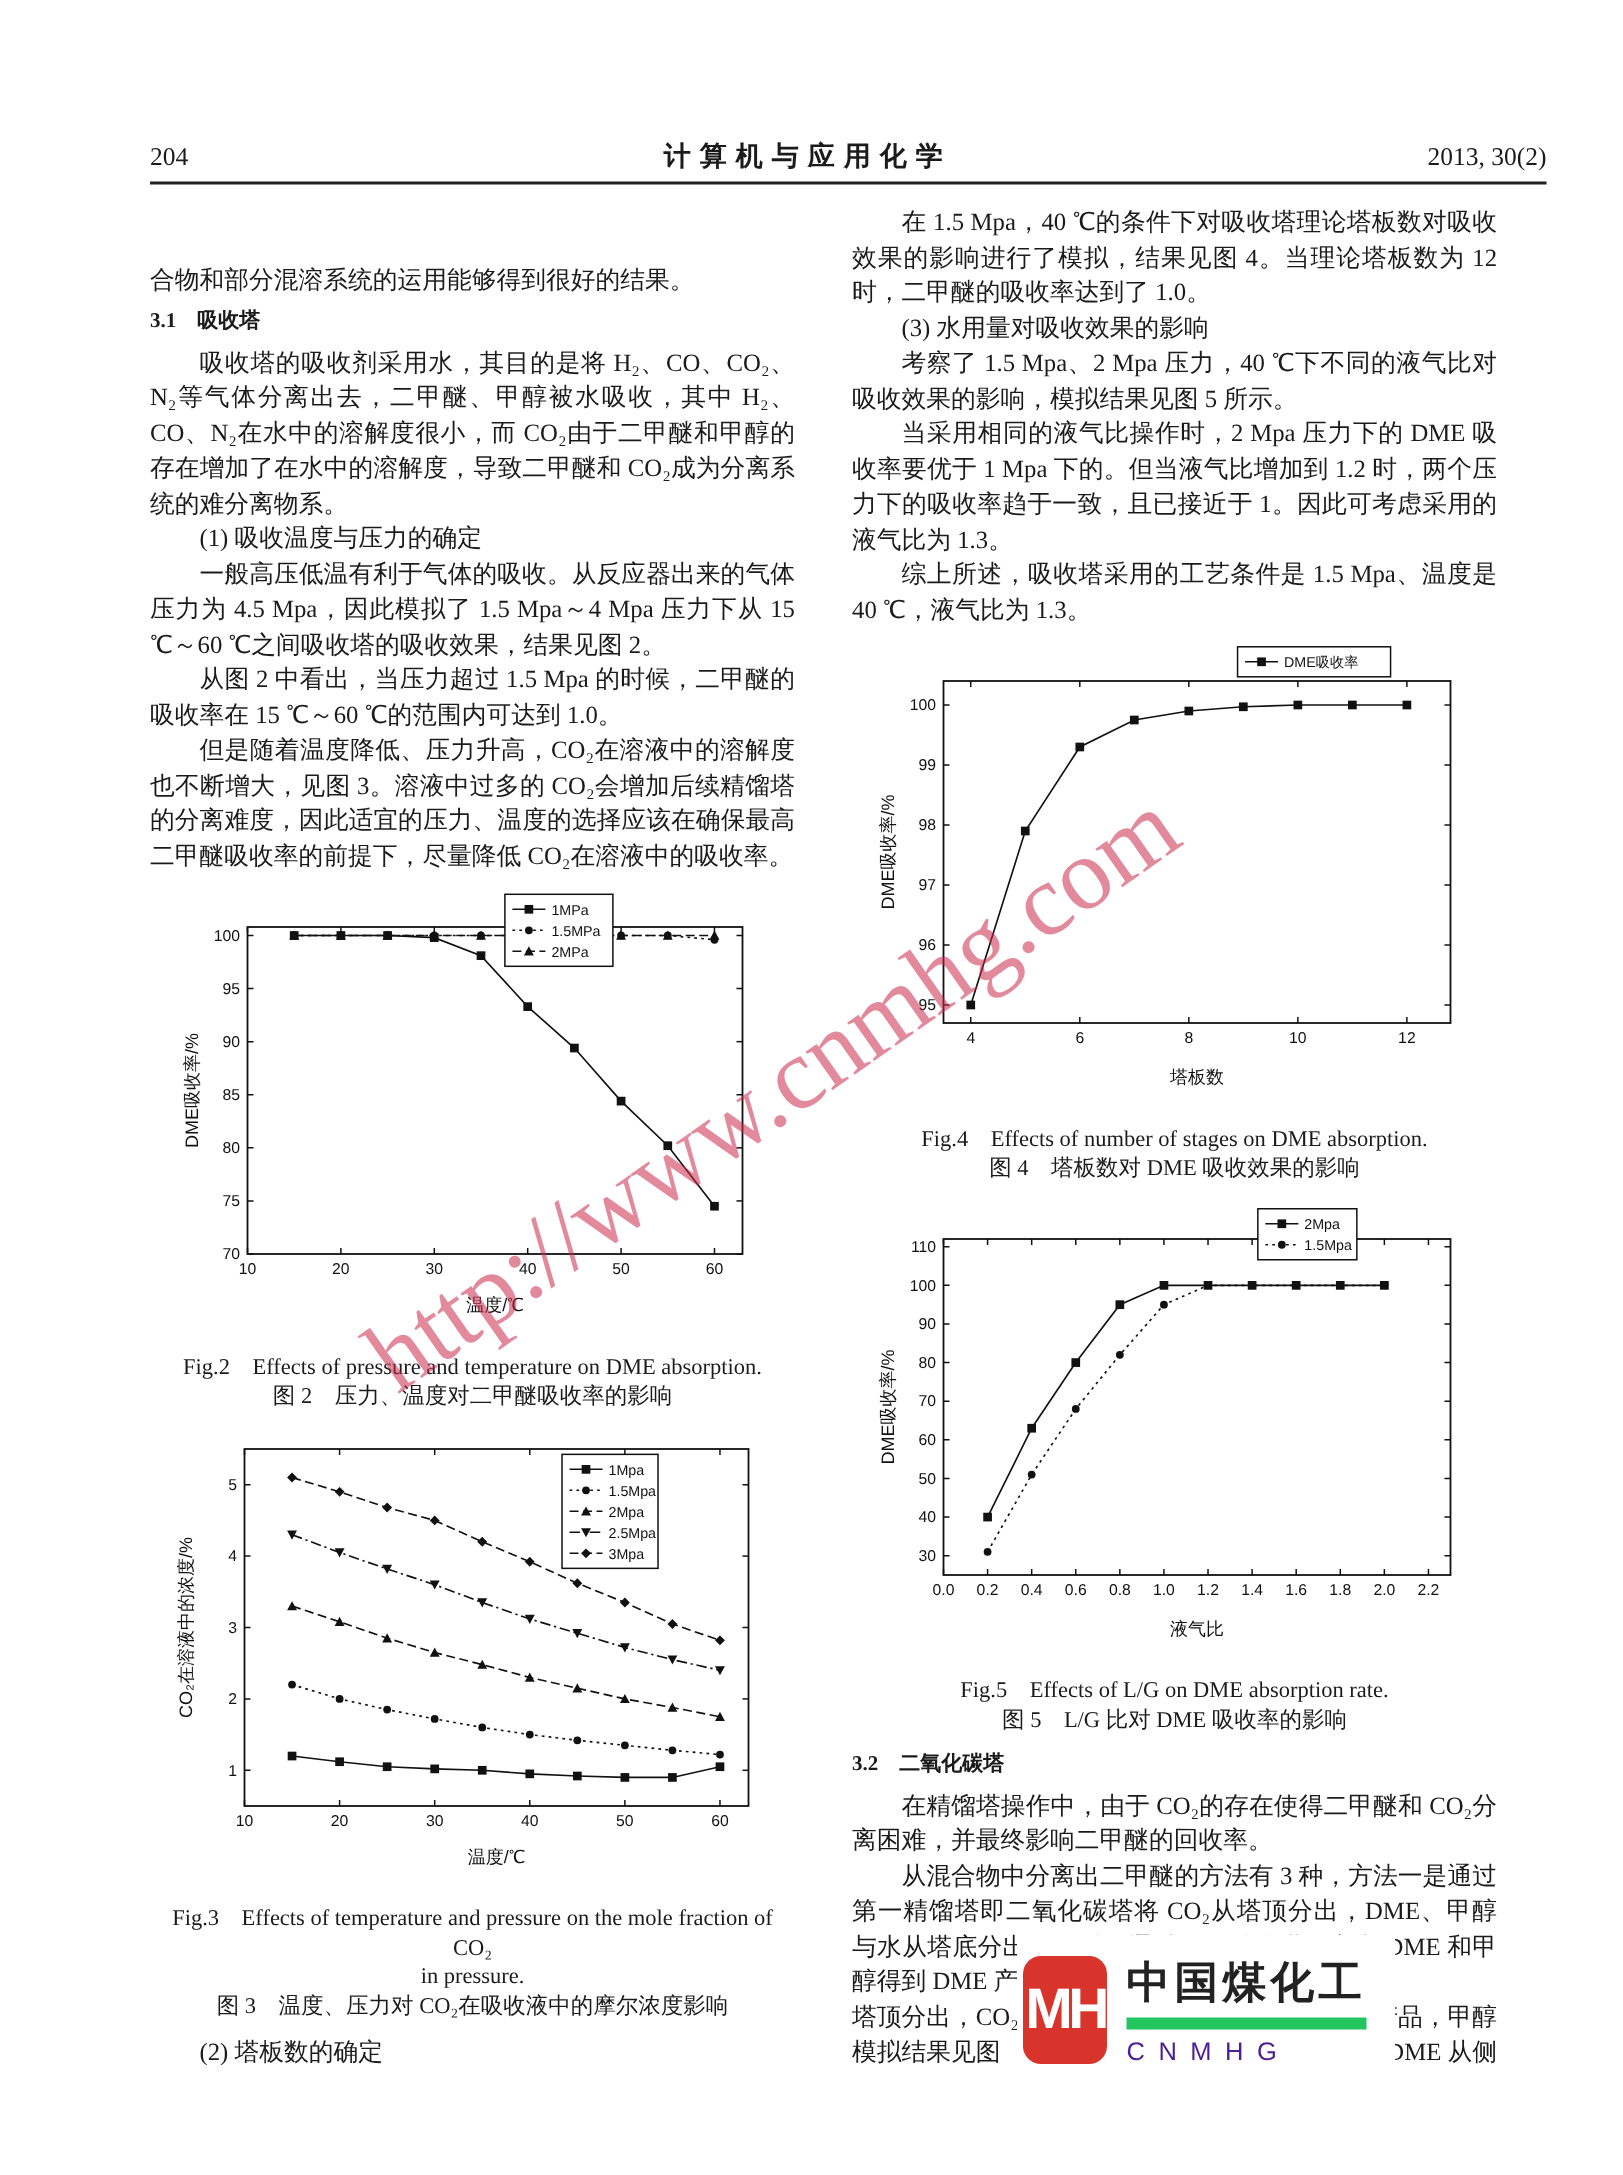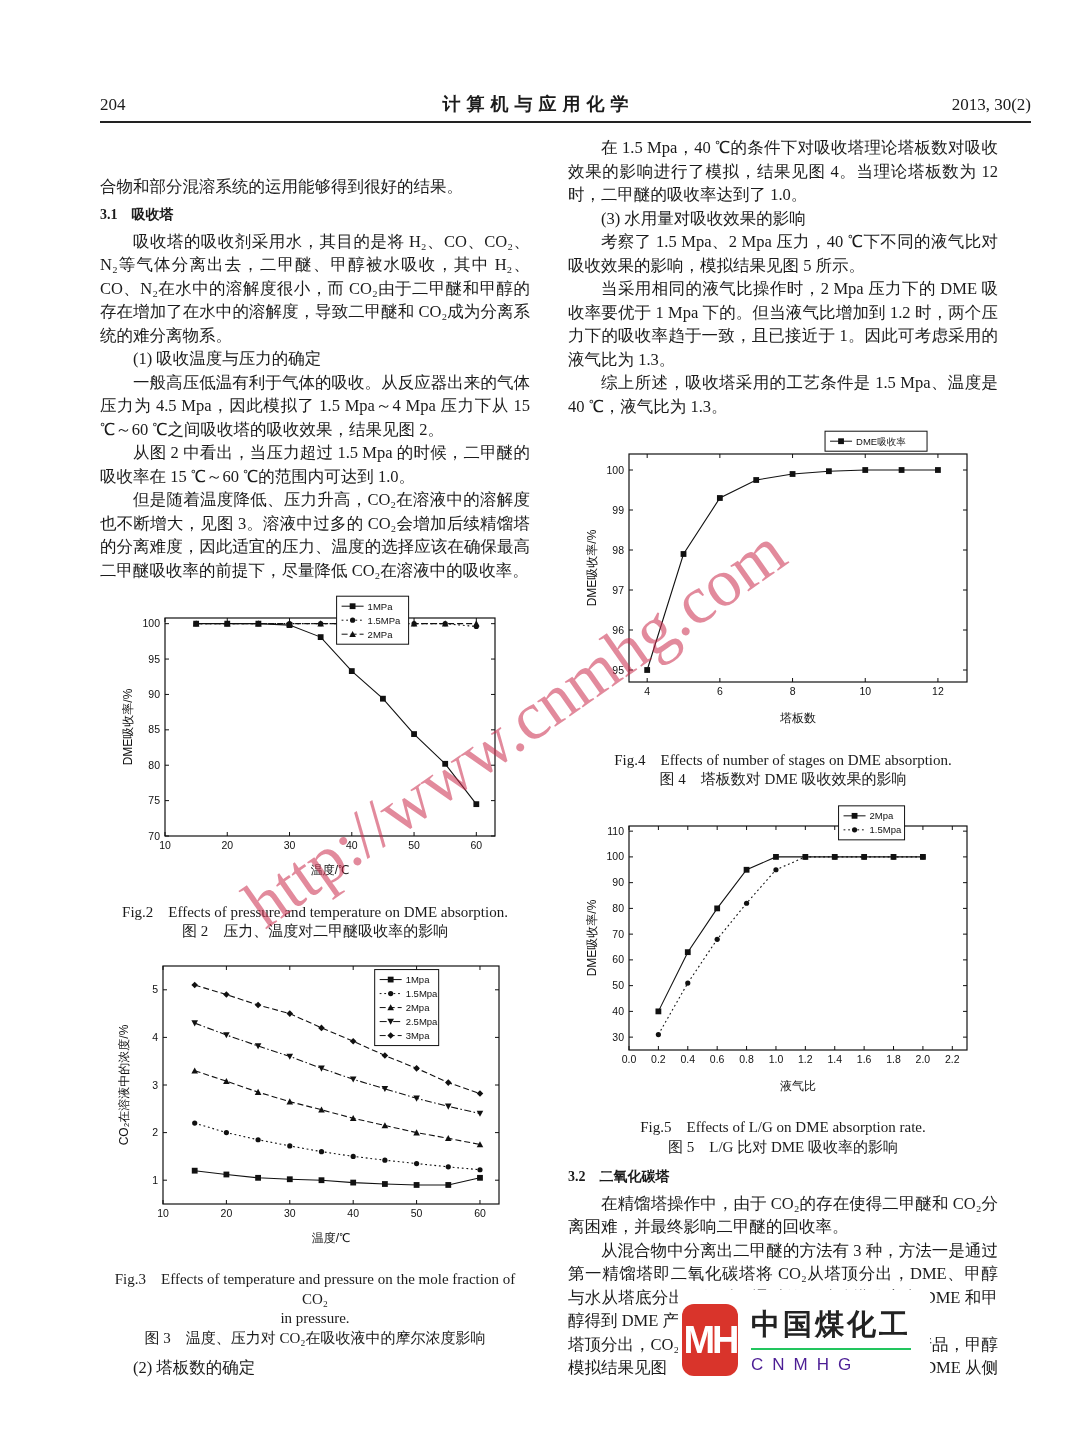--- a/index.html
+++ b/index.html
@@ -38,21 +38,21 @@
   .logo-mark {
     width:56px; height:72px; background:#d9342b; border-radius:12px;
     display:flex; align-items:center; justify-content:center; flex:0 0 auto;
   }
   .logo-mark span {
     color:#ffffff; font-weight:700; font-size:38px; letter-spacing:-3px;
     font-family:"Liberation Sans", sans-serif;
   }
   .logo-cn {
     font-size:29px; font-weight:700; color:#222; letter-spacing:3px;
-    border-bottom:2px solid #22c55e; padding-bottom:3px;
+    border-bottom:8px solid #22c55e; padding-bottom:3px;
   }
   .logo-en { font-size:17px; color:#4c1d95; letter-spacing:9px; margin-top:5px; }
 </style>
 </head>
 <body>
 
 <div class="page">
 
   <header class="pg-header">
     <span>204</span>

